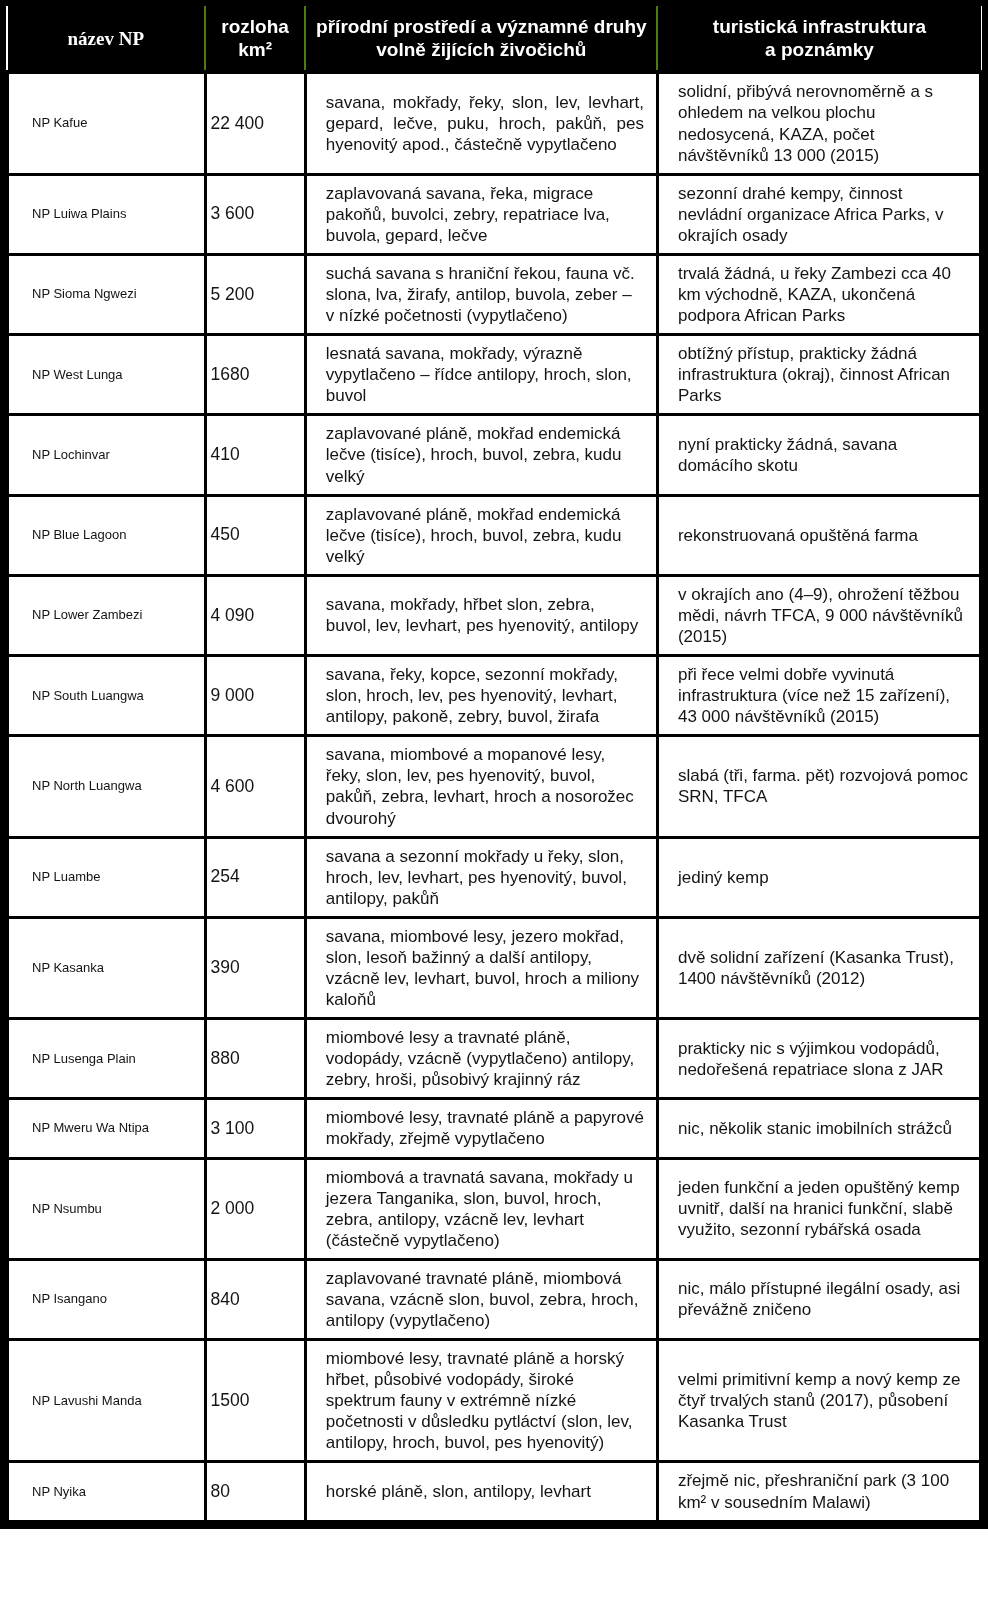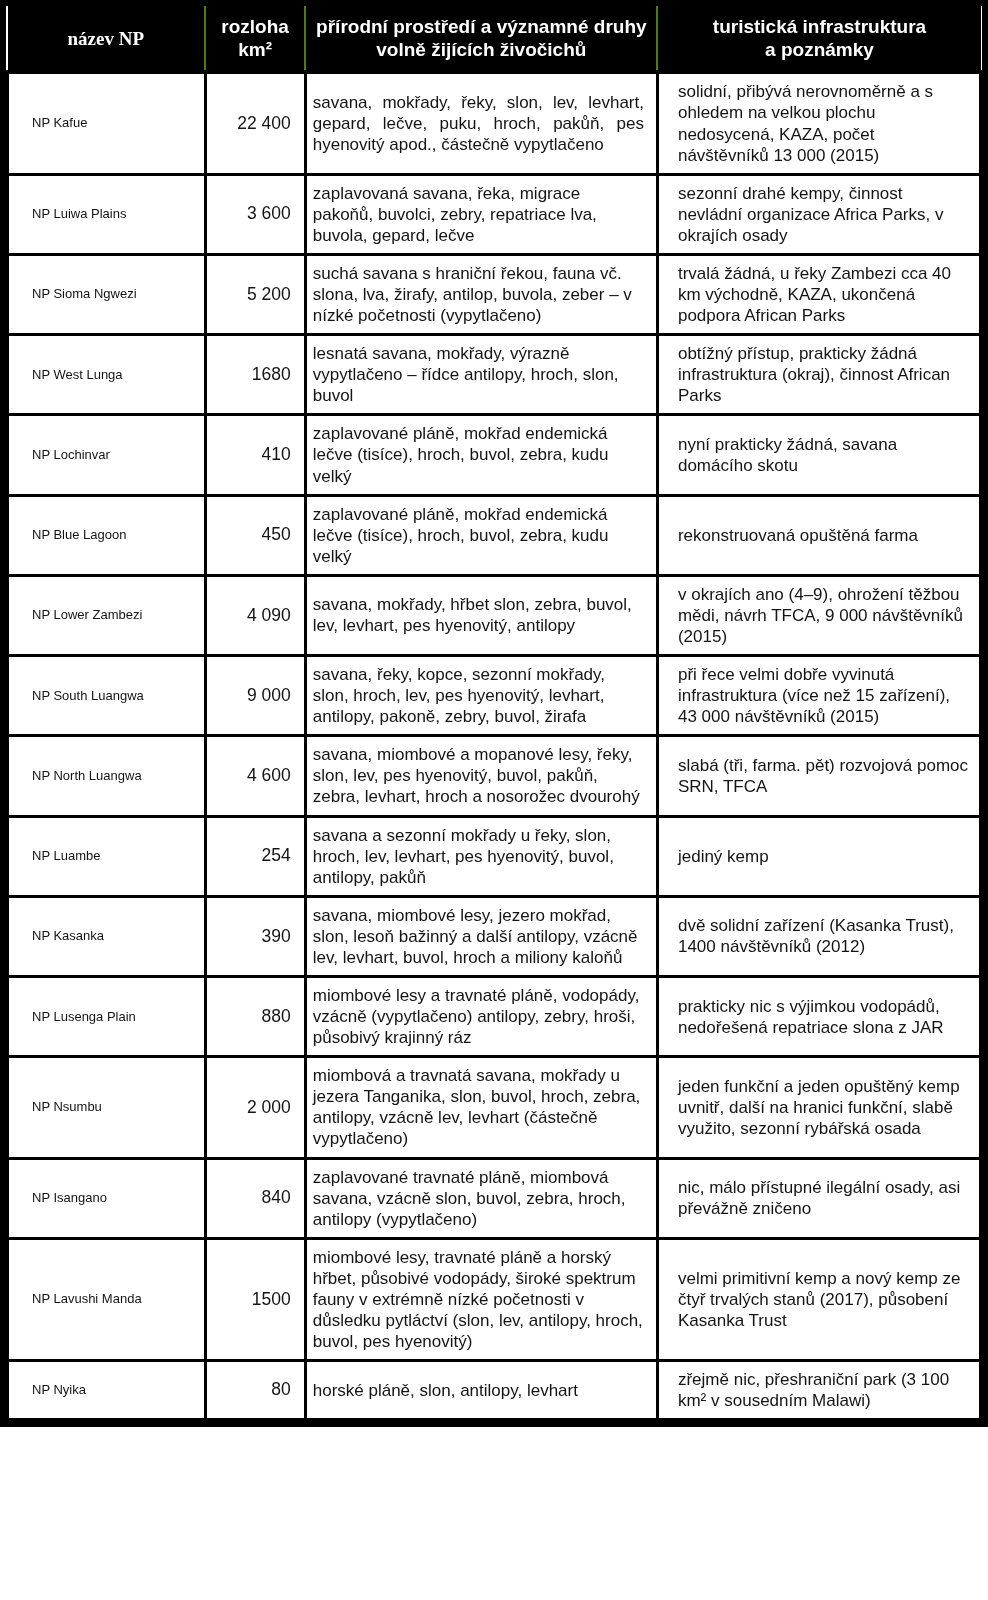--- a/index.html
+++ b/index.html
@@ -51,28 +51,28 @@
     line-height:1.24;
     background:#ffffff;
   }
   td.c-name{
     text-align:left;
     padding:8px 8px 8px 23px;
     font-size:13px;
     white-space:nowrap;
   }
   td.c-area{
-    text-align:right;
+    text-align:left;
     padding:8px 13px 8px 4px;
     font-size:17.5px;
     white-space:nowrap;
   }
   td.c-env{
     text-align:left;
-    padding:7px 12px 7px 6px;
+    padding:7px 12px 7px 19px;
   }
   td.c-infra{
     text-align:left;
     padding:7px 10px 7px 19px;
   }
   tbody tr:first-child td.c-env{text-align:justify;}
 </style>
 </head>
 <body>
 
@@ -182,20 +182,26 @@
     <td class="c-infra">dvě solidní zařízení (Kasanka Trust), 1400 návštěvníků (2012)</td>
   </tr>
 
   <tr>
     <td class="c-name">NP Lusenga Plain</td>
     <td class="c-area">880</td>
     <td class="c-env">miombové lesy a travnaté pláně, vodopády, vzácně (vypytlačeno) antilopy, zebry, hroši, působivý krajinný ráz</td>
     <td class="c-infra">prakticky nic s výjimkou vodopádů, nedořešená repatriace slona z JAR</td>
   </tr>
 
+  <tr>
+    <td class="c-name">NP Mweru Wa Ntipa</td>
+    <td class="c-area">3 100</td>
+    <td class="c-env">miombové lesy, travnaté pláně a papyrové mokřady, zřejmě vypytlačeno</td>
+    <td class="c-infra">nic, několik stanic imobilních strážců</td>
+  </tr>
 
 
   <tr>
     <td class="c-name">NP Nsumbu</td>
     <td class="c-area">2 000</td>
     <td class="c-env">miombová a travnatá savana, mokřady u jezera Tanganika, slon, buvol, hroch, zebra, antilopy, vzácně lev, levhart (částečně vypytlačeno)</td>
     <td class="c-infra">jeden funkční a jeden opuštěný kemp uvnitř, další na hranici funkční, slabě využito, sezonní rybářská osada</td>
   </tr>
 
   <tr>

